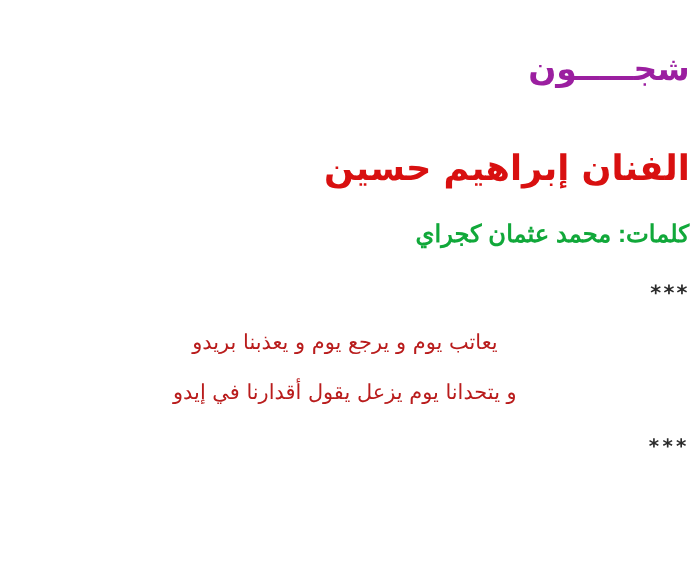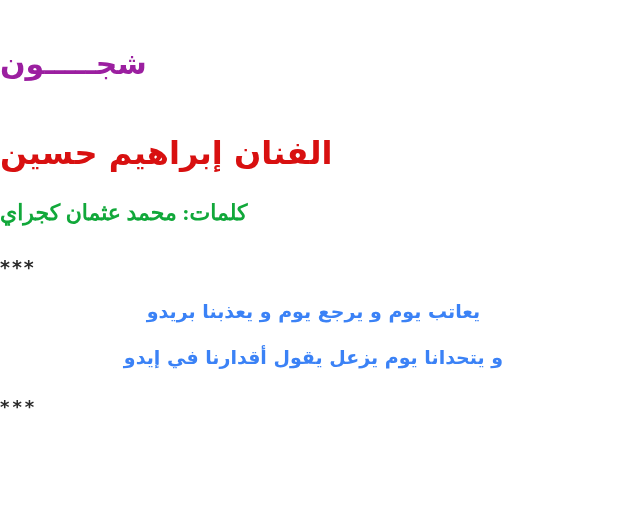--- a/index.html
+++ b/index.html
@@ -13,21 +13,21 @@
     font-family: "DejaVu Sans", "Liberation Sans", sans-serif;
     overflow: hidden;
   }
   .page {
     width: 627px;
     height: 510px;
     position: relative;
     box-sizing: border-box;
     display: flex;
     flex-direction: column;
-    align-items: flex-end;
+    align-items: flex-start;
     text-align: center;
   }
   .title {
     color: #9b1fa0;
     font-size: 30px;
     font-weight: bold;
     letter-spacing: 0px;
     margin-top: 46px;
     line-height: 1.2;
     direction: rtl;
@@ -38,21 +38,21 @@
     font-weight: bold;
     margin-top: 52px;
     direction: rtl;
   }
   .lyricist {
     color: #11a83a;
     font-size: 22px;
     font-weight: bold;
     margin-top: 28px;
     direction: rtl;
-    font-family: Liberation Serif, serif;
+    font-family: Liberation Sans, sans-serif;
   }
   .sep {
     color: #2b2b2b;
     font-size: 19px;
     font-weight: bold;
     margin-top: 30px;
     letter-spacing: 2px;
   }
   .sep-bottom {
     margin-top: 26px;
@@ -60,23 +60,23 @@
     letter-spacing: 3px;
   }
   .verses {
     margin-top: 22px;
     display: flex;
     flex-direction: column;
     align-items: center;
     width: 100%;
   }
   .verse-line {
-    color: #3b82f6;
+    color: #b91c1c;
     font-size: 19px;
-    font-weight: bold;
+    font-weight: normal;
     direction: rtl;
     line-height: 1.25;
     margin-bottom: 22px;
     white-space: nowrap;
   }
   .verse-line:last-child {
     margin-bottom: 0;
   }
 </style>
 </head>

